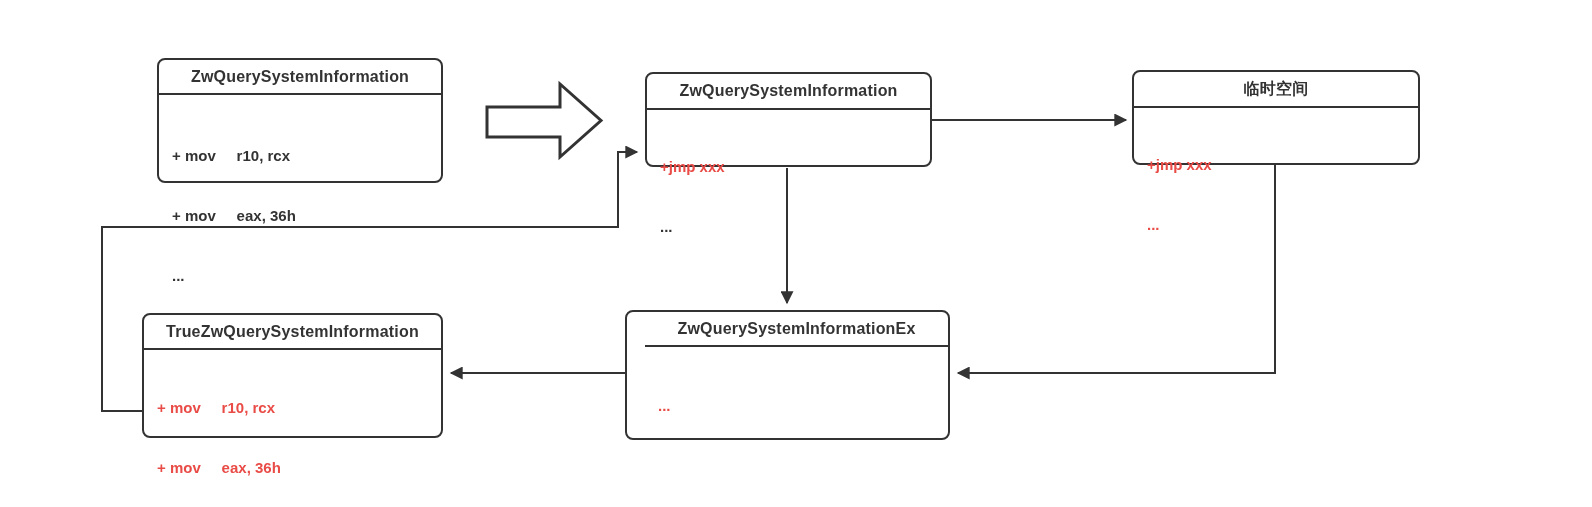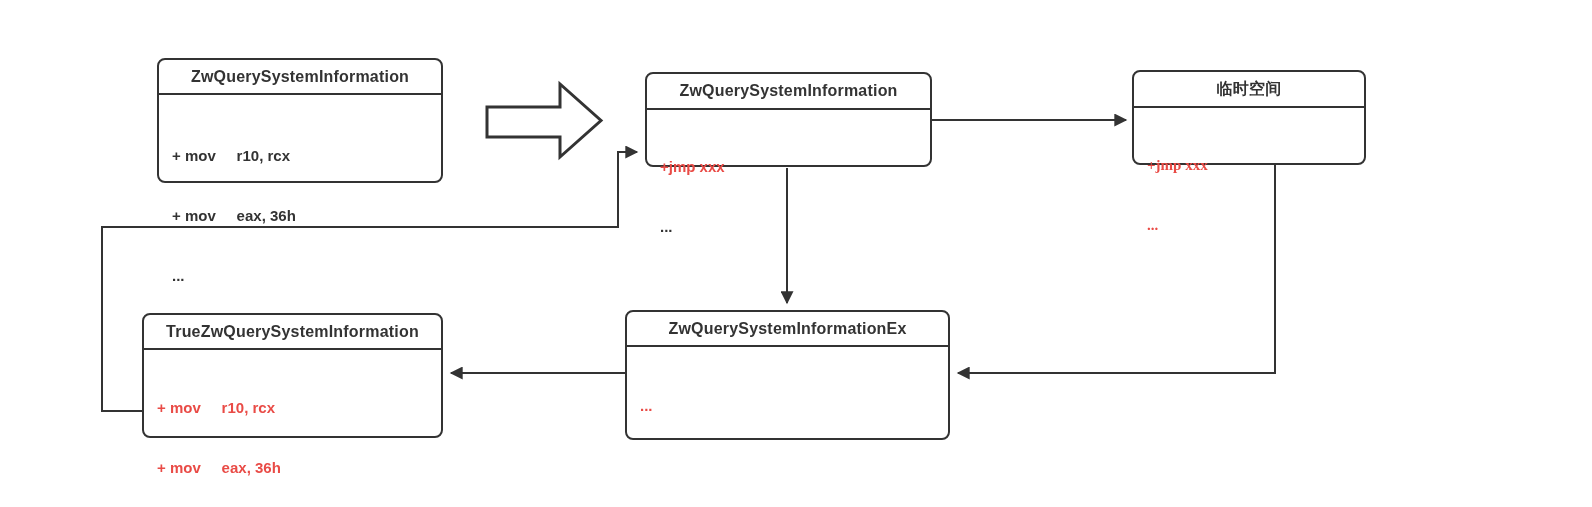--- a/index.html
+++ b/index.html
@@ -65,24 +65,24 @@
   }
   .node-body span{display:block;}
   .red{color:var(--red);}
   
   .n-original{left:157px;top:58px;width:286px;height:125px;}
   .n-original .node-header{height:35px;}
   .n-original .node-body{padding-top:11px;}
   .n-hooked{left:645px;top:72px;width:287px;height:95px;}
   .n-hooked .node-header{height:36px;}
   .n-hooked .node-body{padding-top:7px;}
-  .n-temp{left:1132px;top:70px;width:234px;height:95px;font-family:Liberation Serif, serif;}
+  .n-temp{left:1132px;top:70px;width:288px;height:95px;}
   .n-temp .node-header{height:36px;}
   .n-temp .node-body{padding-top:7px;}
-  .n-caller{left:625px;top:310px;width:325px;height:130px;}
+  .n-caller{left:625px;top:310px;width:325px;height:130px;padding-left:18px;}
   .n-caller .node-header{height:35px;}
   .n-caller .node-body{padding-top:9px;}
   .n-tramp{left:142px;top:313px;width:301px;height:125px;}
   .n-tramp .node-header{height:35px;}
   .n-tramp .node-body{padding-top:8px;}
 </style>
 </head>
 <body>
 
 <div class="canvas">

